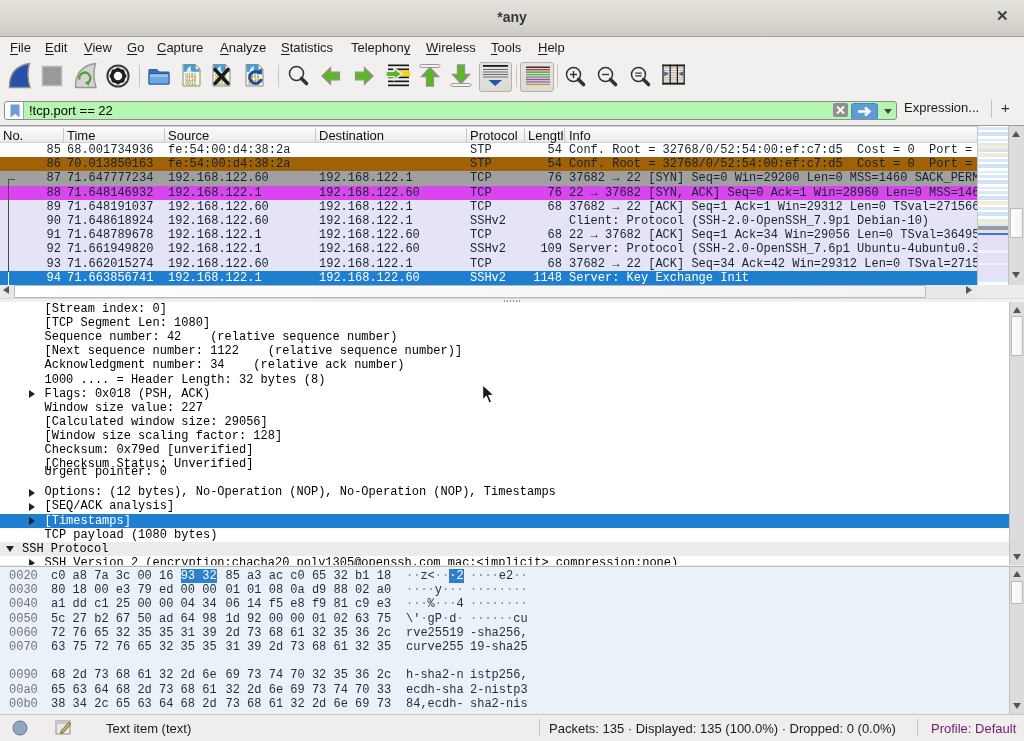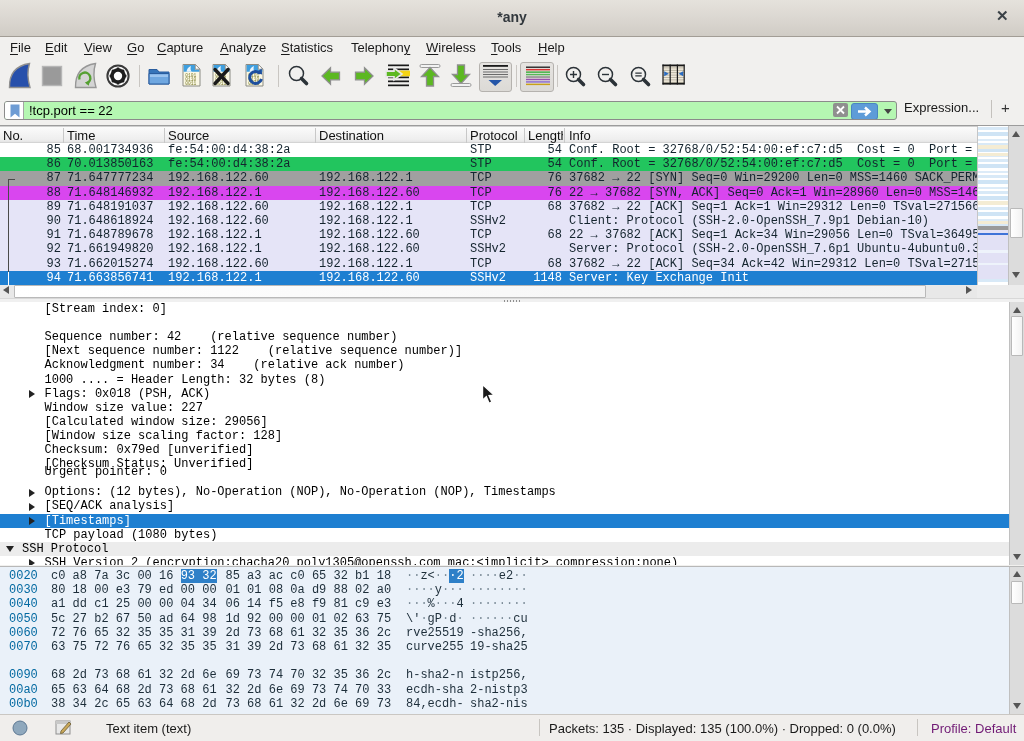--- a/index.html
+++ b/index.html
@@ -46,21 +46,21 @@
 .sb-track{background:#d6d6d6;}
 .sb-thumb{position:absolute;background:linear-gradient(90deg,#fff,#f2f2f2);border:1px solid #b9b9b9;border-radius:1px;box-sizing:border-box;}
 .arr{position:absolute;width:0;height:0;}
 
 #detail{left:0;top:302px;width:1009px;height:263px;background:#fff;overflow:hidden;}
 .dline{position:absolute;left:0;width:1009px;height:14.1px;line-height:14.1px;font-family:"Liberation Mono",monospace;font-size:12px;white-space:pre;color:#000;}
 .dtri{position:absolute;width:0;height:0;border-top:4px solid transparent;border-bottom:4px solid transparent;border-left:6px solid #222;}
 
 #hexpane{left:0;top:567px;width:1009px;height:147px;background:#eaf1f9;overflow:hidden;}
 .hline{position:absolute;left:0;width:1009px;height:14.2px;line-height:14.2px;font-family:"Liberation Mono",monospace;font-size:12px;white-space:pre;color:#1d2e3a;}
-.hoff{color:#0369a1;}
+.hoff{color:#737373;}
 .hdim{color:#7c8c98;font-style:normal;}
 .hl{background:#2e80c8;color:#fff;}
 
 #statusbar{left:0;top:714px;width:1024px;height:27px;background:#f0eeec;border-top:1px solid #cac7c3;box-sizing:border-box;}
 </style></head><body>
 
 <div id="titlebar" class="abs"></div>
 <div id="title" class="abs">*any</div>
 <div id="closex" class="abs">✕</div>
 <div id="menubar" class="abs">
@@ -254,21 +254,21 @@
 </div>
 <div class="prow" style="top:143.0px;background:#ffffff;color:#14242e;">
 <span class="c-no">85</span>
     <span class="c-time">68.001734936</span>
     <span class="c-src">fe:54:00:d4:38:2a</span>
     <span class="c-dst"></span>
     <span class="c-pro">STP</span>
     <span class="c-len">54</span>
     <span class="c-info">Conf. Root = 32768/0/52:54:00:ef:c7:d5  Cost = 0  Port = 0x8001</span>
   </div>
-<div class="prow" style="top:157.2px;background:#22c55e;color:#14242e;padding-left:27px;">
+<div class="prow" style="top:157.2px;background:#a16207;color:#14242e;padding-left:27px;">
 <span class="c-no">86</span>
     <span class="c-time">70.013850163</span>
     <span class="c-src">fe:54:00:d4:38:2a</span>
     <span class="c-dst"></span>
     <span class="c-pro">STP</span>
     <span class="c-len">54</span>
     <span class="c-info">Conf. Root = 32768/0/52:54:00:ef:c7:d5  Cost = 0  Port = 0x8001</span>
   </div>
 <div class="prow" style="top:171.4px;background:#a0a0a0;color:#14242e;">
 <span class="c-no">87</span>
@@ -313,20 +313,21 @@
     <span class="c-pro">TCP</span>
     <span class="c-len">68</span>
     <span class="c-info">22 → 37682 [ACK] Seq=1 Ack=34 Win=29056 Len=0 TSval=36495123 TS</span>
   </div>
 <div class="prow" style="top:242.4px;background:#e5e4f7;color:#14242e;">
 <span class="c-no">92</span>
     <span class="c-time">71.661949820</span>
     <span class="c-src">192.168.122.1</span>
     <span class="c-dst">192.168.122.60</span>
     <span class="c-pro">SSHv2</span>
+    <span class="c-len">109</span>
     <span class="c-info">Server: Protocol (SSH-2.0-OpenSSH_7.6p1 Ubuntu-4ubuntu0.3)</span>
   </div>
 <div class="prow" style="top:256.6px;background:#e5e4f7;color:#14242e;">
 <span class="c-no">93</span>
     <span class="c-time">71.662015274</span>
     <span class="c-src">192.168.122.60</span>
     <span class="c-dst">192.168.122.1</span>
     <span class="c-pro">TCP</span>
     <span class="c-len">68</span>
     <span class="c-info">37682 → 22 [ACK] Seq=34 Ack=42 Win=29312 Len=0 TSval=2715712 TS</span>
@@ -400,20 +401,21 @@
 <div class="arr" style="left:1012px;top:272px;border-left:4.5px solid transparent;border-right:4.5px solid transparent;border-top:6px solid #555;"></div>
 <div class="abs" style="left:0;top:284.5px;width:977px;height:13.5px;background:#e8e8e8;"></div>
 <div class="arr" style="left:3px;top:285.5px;border-top:4.5px solid transparent;border-bottom:4.5px solid transparent;border-right:6px solid #555;"></div>
 <div class="sb-thumb" style="left:14px;top:285px;width:912px;height:12.5px;"></div>
 <div class="arr" style="left:966px;top:285.5px;border-top:4.5px solid transparent;border-bottom:4.5px solid transparent;border-left:6px solid #555;"></div>
 <div class="abs" style="left:977px;top:285px;width:47px;height:13px;background:#ececec;"></div>
 <div class="abs" style="left:0;top:298px;width:1024px;height:4px;background:#f0f0f0;border-top:1px solid #d8d8d8;box-sizing:border-box;"></div>
 <div class="abs" style="left:504px;top:299.5px;width:18px;height:2px;background:repeating-linear-gradient(90deg,#909090 0,#909090 1px,transparent 1px,transparent 3px);"></div>
 <div id="detail" class="abs">
 <div class="dline" style="top:0.0px;"><span style="position:absolute;left:44.5px;">[Stream index: 0]</span></div>
+<div class="dline" style="top:14.1px;"><span style="position:absolute;left:44.5px;">[TCP Segment Len: 1080]</span></div>
 <div class="dline" style="top:28.2px;"><span style="position:absolute;left:44.5px;">Sequence number: 42    (relative sequence number)</span></div>
 <div class="dline" style="top:42.3px;"><span style="position:absolute;left:44.5px;">[Next sequence number: 1122    (relative sequence number)]</span></div>
 <div class="dline" style="top:56.4px;"><span style="position:absolute;left:44.5px;">Acknowledgment number: 34    (relative ack number)</span></div>
 <div class="dline" style="top:70.5px;"><span style="position:absolute;left:44.5px;">1000 .... = Header Length: 32 bytes (8)</span></div>
 <div class="dline" style="top:84.6px;"><span style="position:absolute;left:44.5px;">Flags: 0x018 (PSH, ACK)</span></div>
 <div class="dtri" style="left:28.5px;top:87.8px;"></div>
 <div class="dline" style="top:98.7px;"><span style="position:absolute;left:44.5px;">Window size value: 227</span></div>
 <div class="dline" style="top:112.8px;"><span style="position:absolute;left:44.5px;">[Calculated window size: 29056]</span></div>
 <div class="dline" style="top:126.9px;"><span style="position:absolute;left:44.5px;">[Window size scaling factor: 128]</span></div>
 <div class="dline" style="top:141.0px;"><span style="position:absolute;left:44.5px;">Checksum: 0x79ed [unverified]</span></div>

